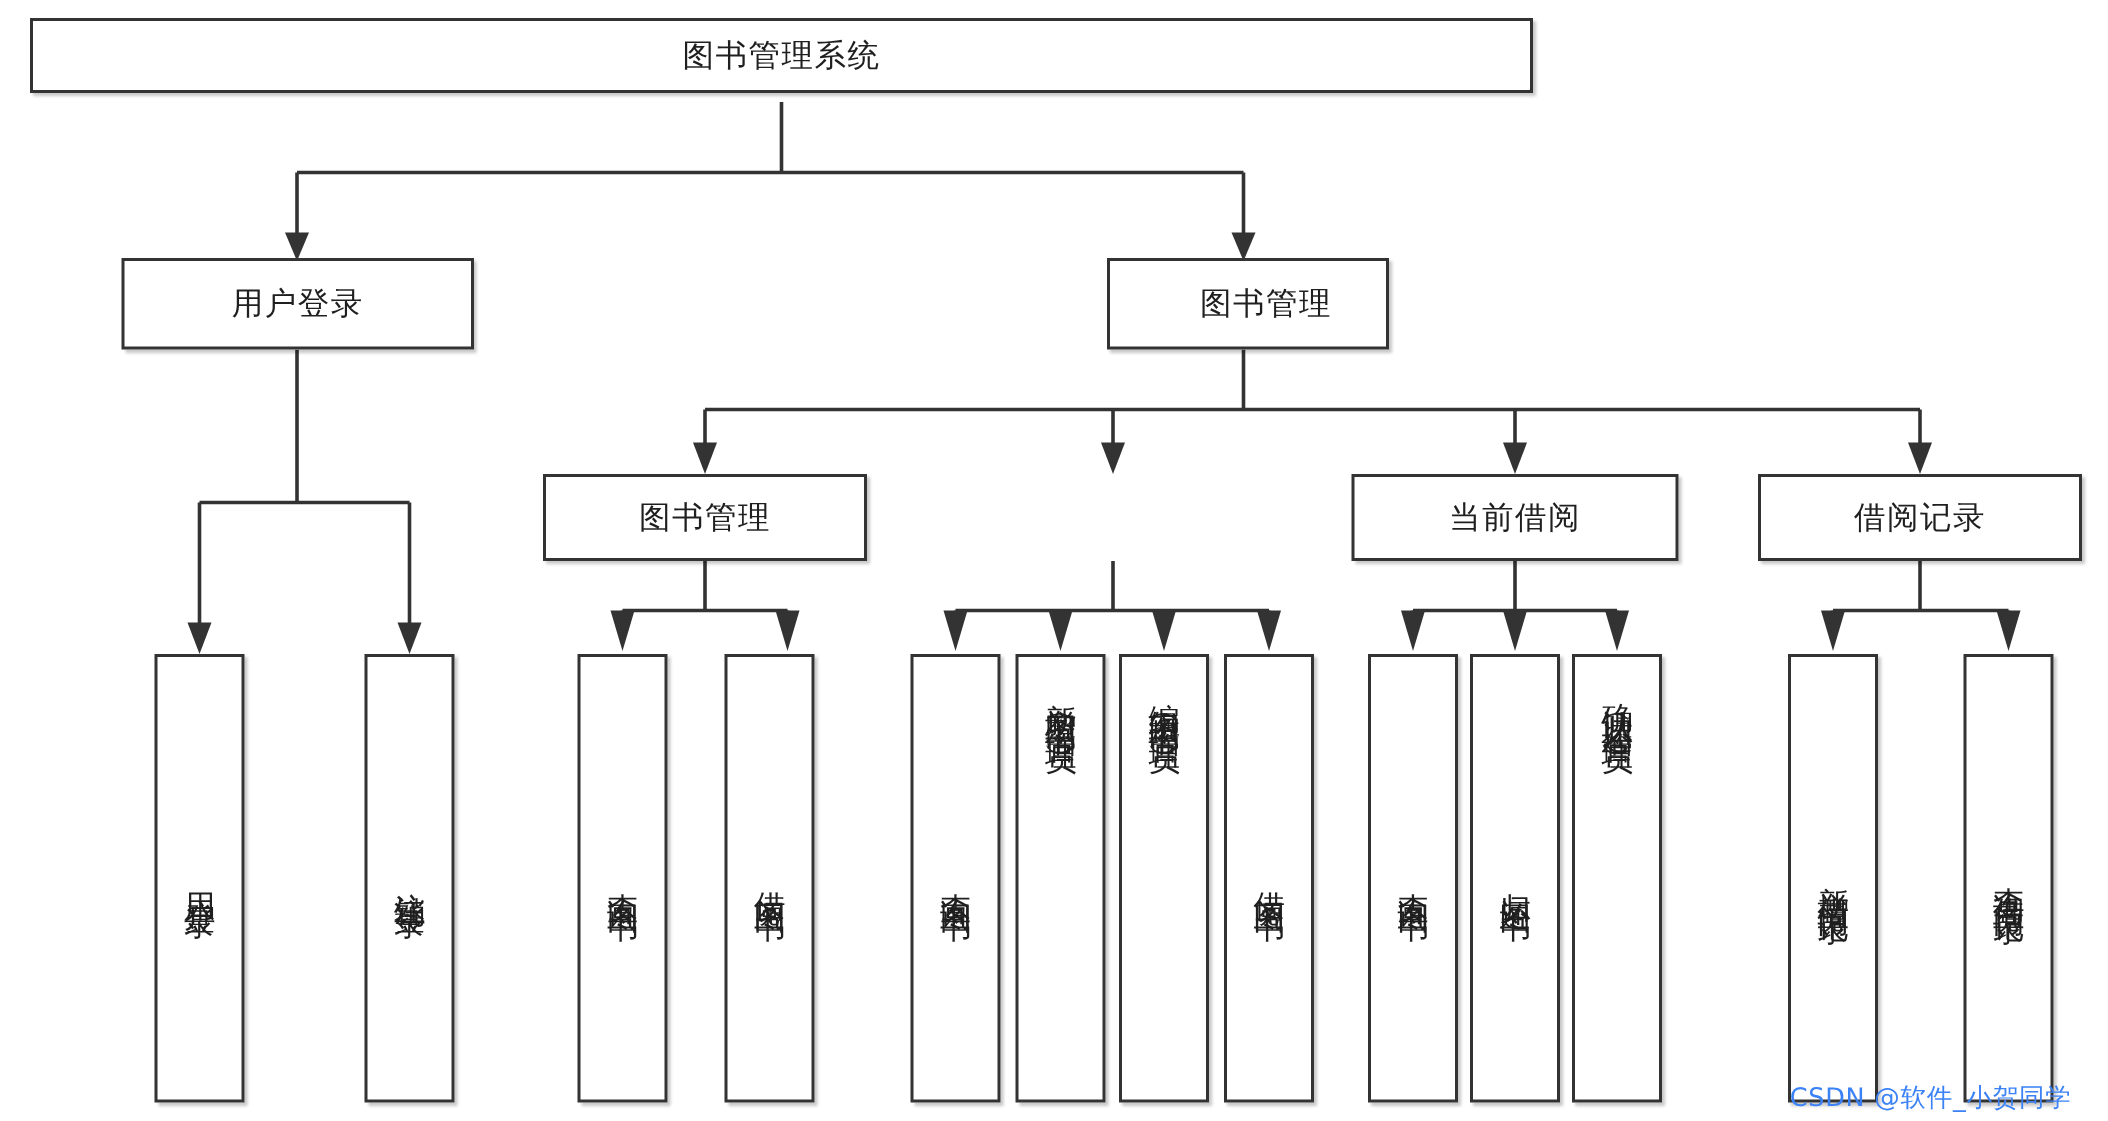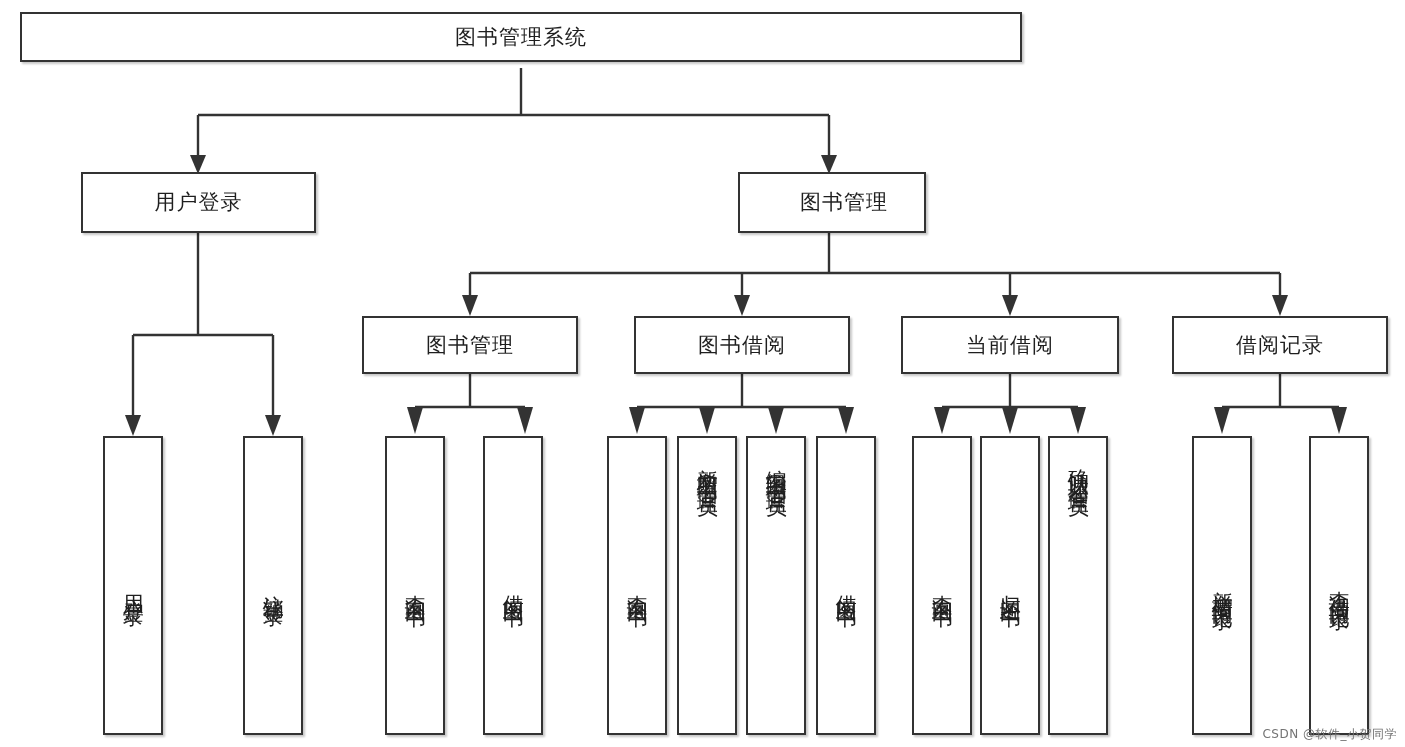--- a/index.html
+++ b/index.html
@@ -55,24 +55,24 @@
     pointer-events:none;
   }
   svg#wires path, svg#wires line{
     stroke:#333333;
     stroke-width:2.4;
     fill:none;
   }
   svg#wires polygon{ fill:#333333; }
   .watermark{
     position:absolute;
-    right:8px;
+    right:24px;
     bottom:4px;
-    font-size:12px;
-    color:#737373;
+    font-size:17px;
+    color:#3b82f6;
     letter-spacing:0.5px;
     white-space:nowrap;
     pointer-events:none;
   }
 </style>
 </head>
 <body>
 
 <div id="canvas">
 
@@ -148,23 +148,20 @@
   <div class="node" style="left:81px;top:172px;width:235px;height:61px;">
     <span class="label">用户登录</span>
   </div>
   <div class="node" style="left:738px;top:172px;width:188px;height:61px;padding-left:24px;">
     <span class="label">图书管理</span>
   </div>
 
   <div class="node" style="left:362px;top:316px;width:216px;height:58px;">
     <span class="label">图书管理</span>
   </div>
-  <div class="node" style="left:634px;top:316px;width:216px;height:58px;">
-    <span class="label">图书借阅</span>
-  </div>
   <div class="node" style="left:901px;top:316px;width:218px;height:58px;justify-content:center;">
     <span class="label">当前借阅</span>
   </div>
   <div class="node" style="left:1172px;top:316px;width:216px;height:58px;text-align:center;">
     <span class="label">借阅记录</span>
   </div>
 
   <div class="node vert mid" style="left:103px;top:436px;width:60px;height:299px;">
     <span class="label">用户登录</span>
   </div>

